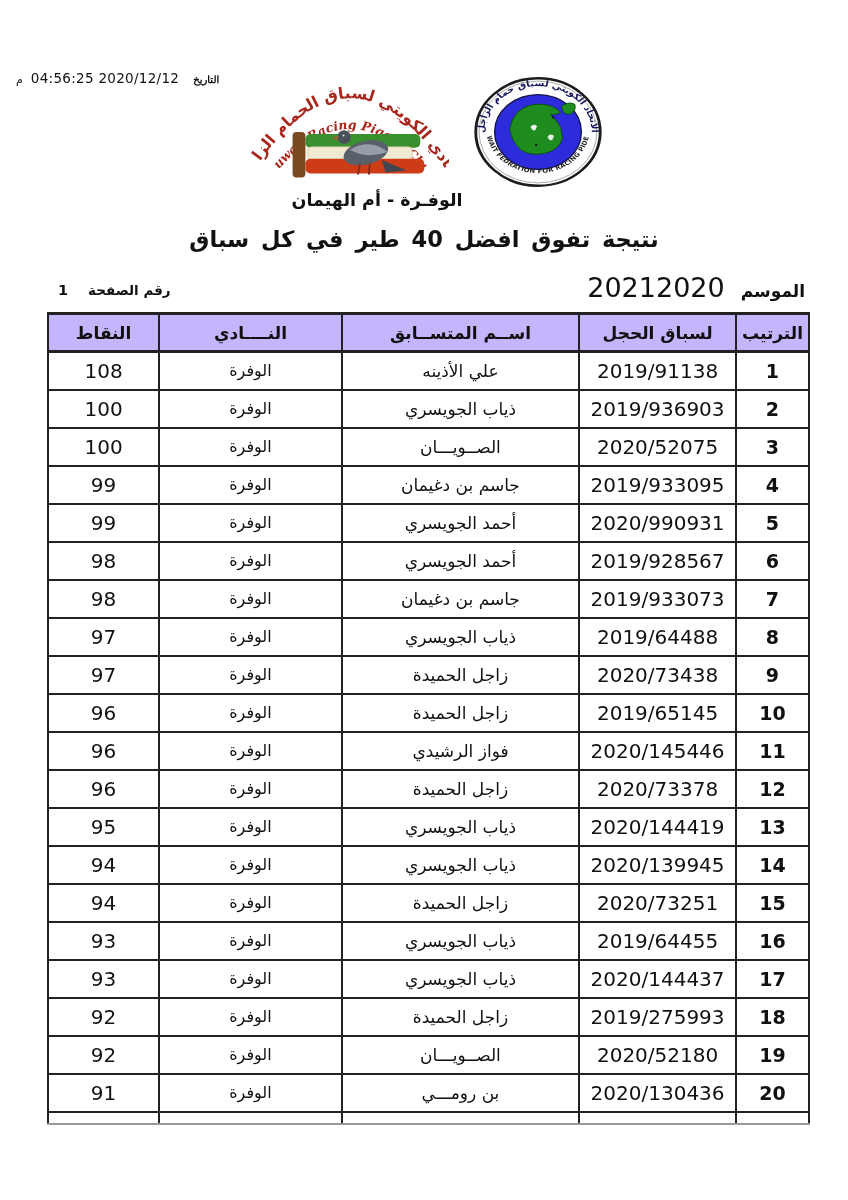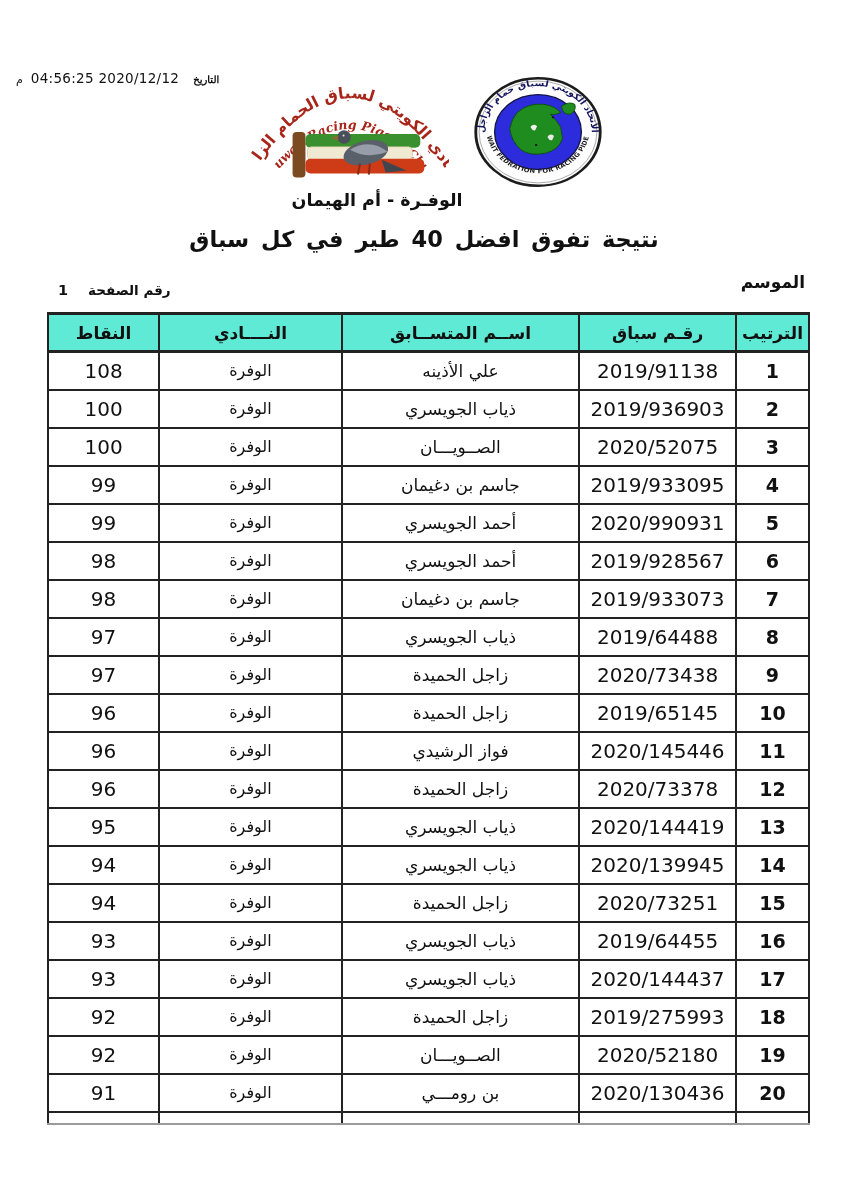--- a/index.html
+++ b/index.html
@@ -93,21 +93,21 @@
   }
   table.results th, table.results td {
     border: 2px solid #222222;
     text-align: center;
     vertical-align: middle;
     padding: 0 4px;
     overflow: hidden;
     white-space: nowrap;
   }
   table.results thead th {
-    background: #5eead4;
+    background: #c4b5fd;
     height: 38px;
     font-size: 17px;
     font-weight: bold;
     border-top-width: 3px;
     border-bottom-width: 3px;
   }
   table.results tbody td { height: 38px; background: #ffffff; }
   .col-rank   { width: 9.6%; }
   .col-ring   { width: 20.6%; }
   .col-name   { width: 31.2%; }
@@ -185,39 +185,40 @@
     </text>
   </svg>
 
   <div class="location">الوفـرة - أم الهيمان</div>
 
   <div class="report-title">نتيجة تفوق افضل 40 طير في كل سباق</div>
 
   <div class="season-row">
     <div class="season">
       <span class="lbl">الموسم</span>
+      <span class="val">20212020</span>
     </div>
     <div class="pageno">
       <span class="lbl">رقم الصفحة</span>
       <span class="val">1</span>
     </div>
   </div>
 
   <table class="results">
     <colgroup>
       <col class="col-rank">
         <col class="col-ring">
         <col class="col-name">
         <col class="col-club">
         <col class="col-points">
     </colgroup>
     <thead>
       <tr>
         <th>الترتيب</th>
-        <th>رقـم سباق</th>
+        <th>لسباق الحجل</th>
         <th>اســم المتســابق</th>
         <th>النــــادي</th>
         <th>النقاط</th>
       </tr>
     </thead>
     <tbody>
         <tr>
       <td class="c-rank">1</td>
       <td class="c-ring">2019/91138</td>
       <td class="c-name">علي الأذينه</td>

